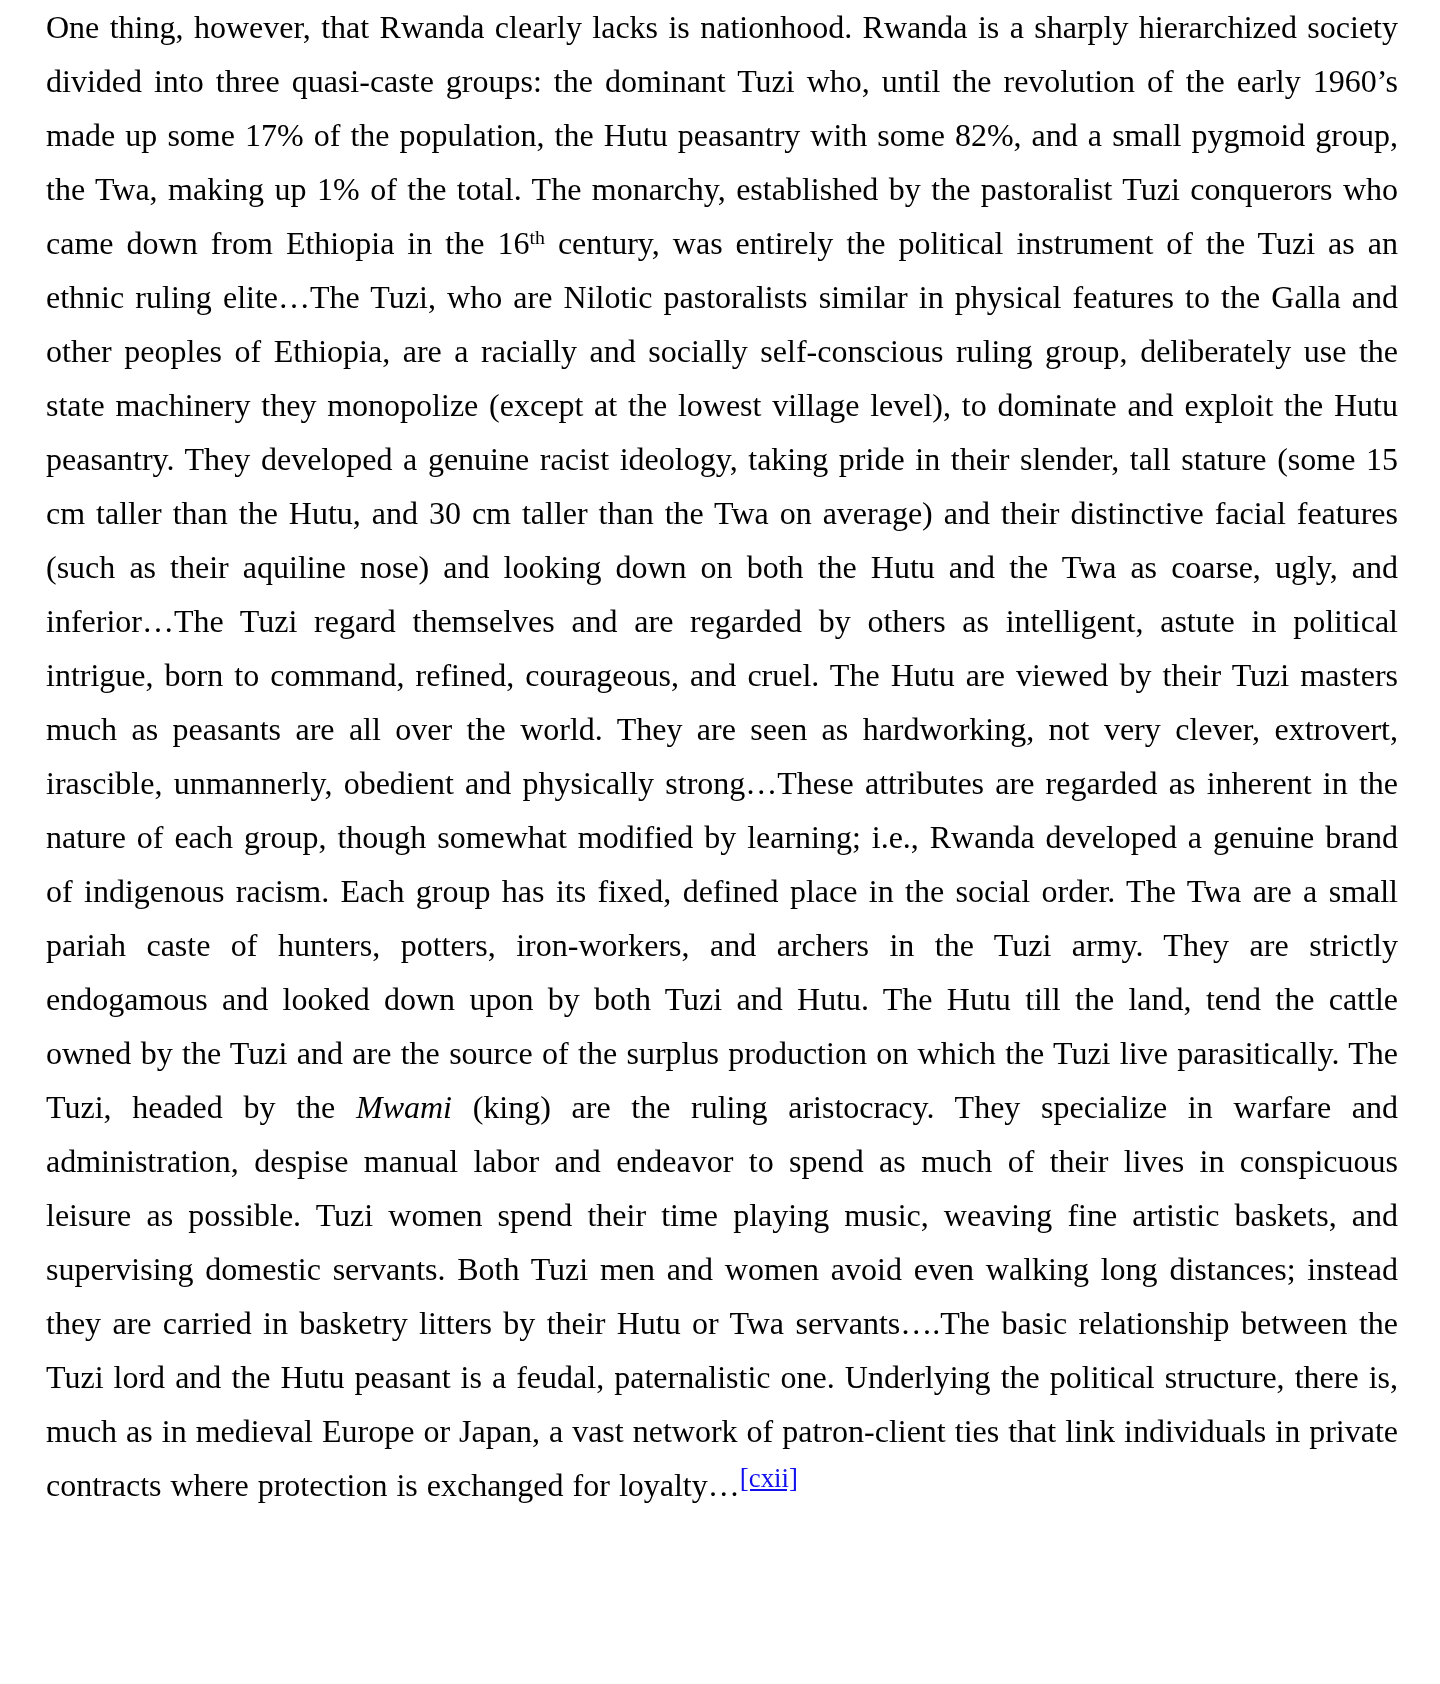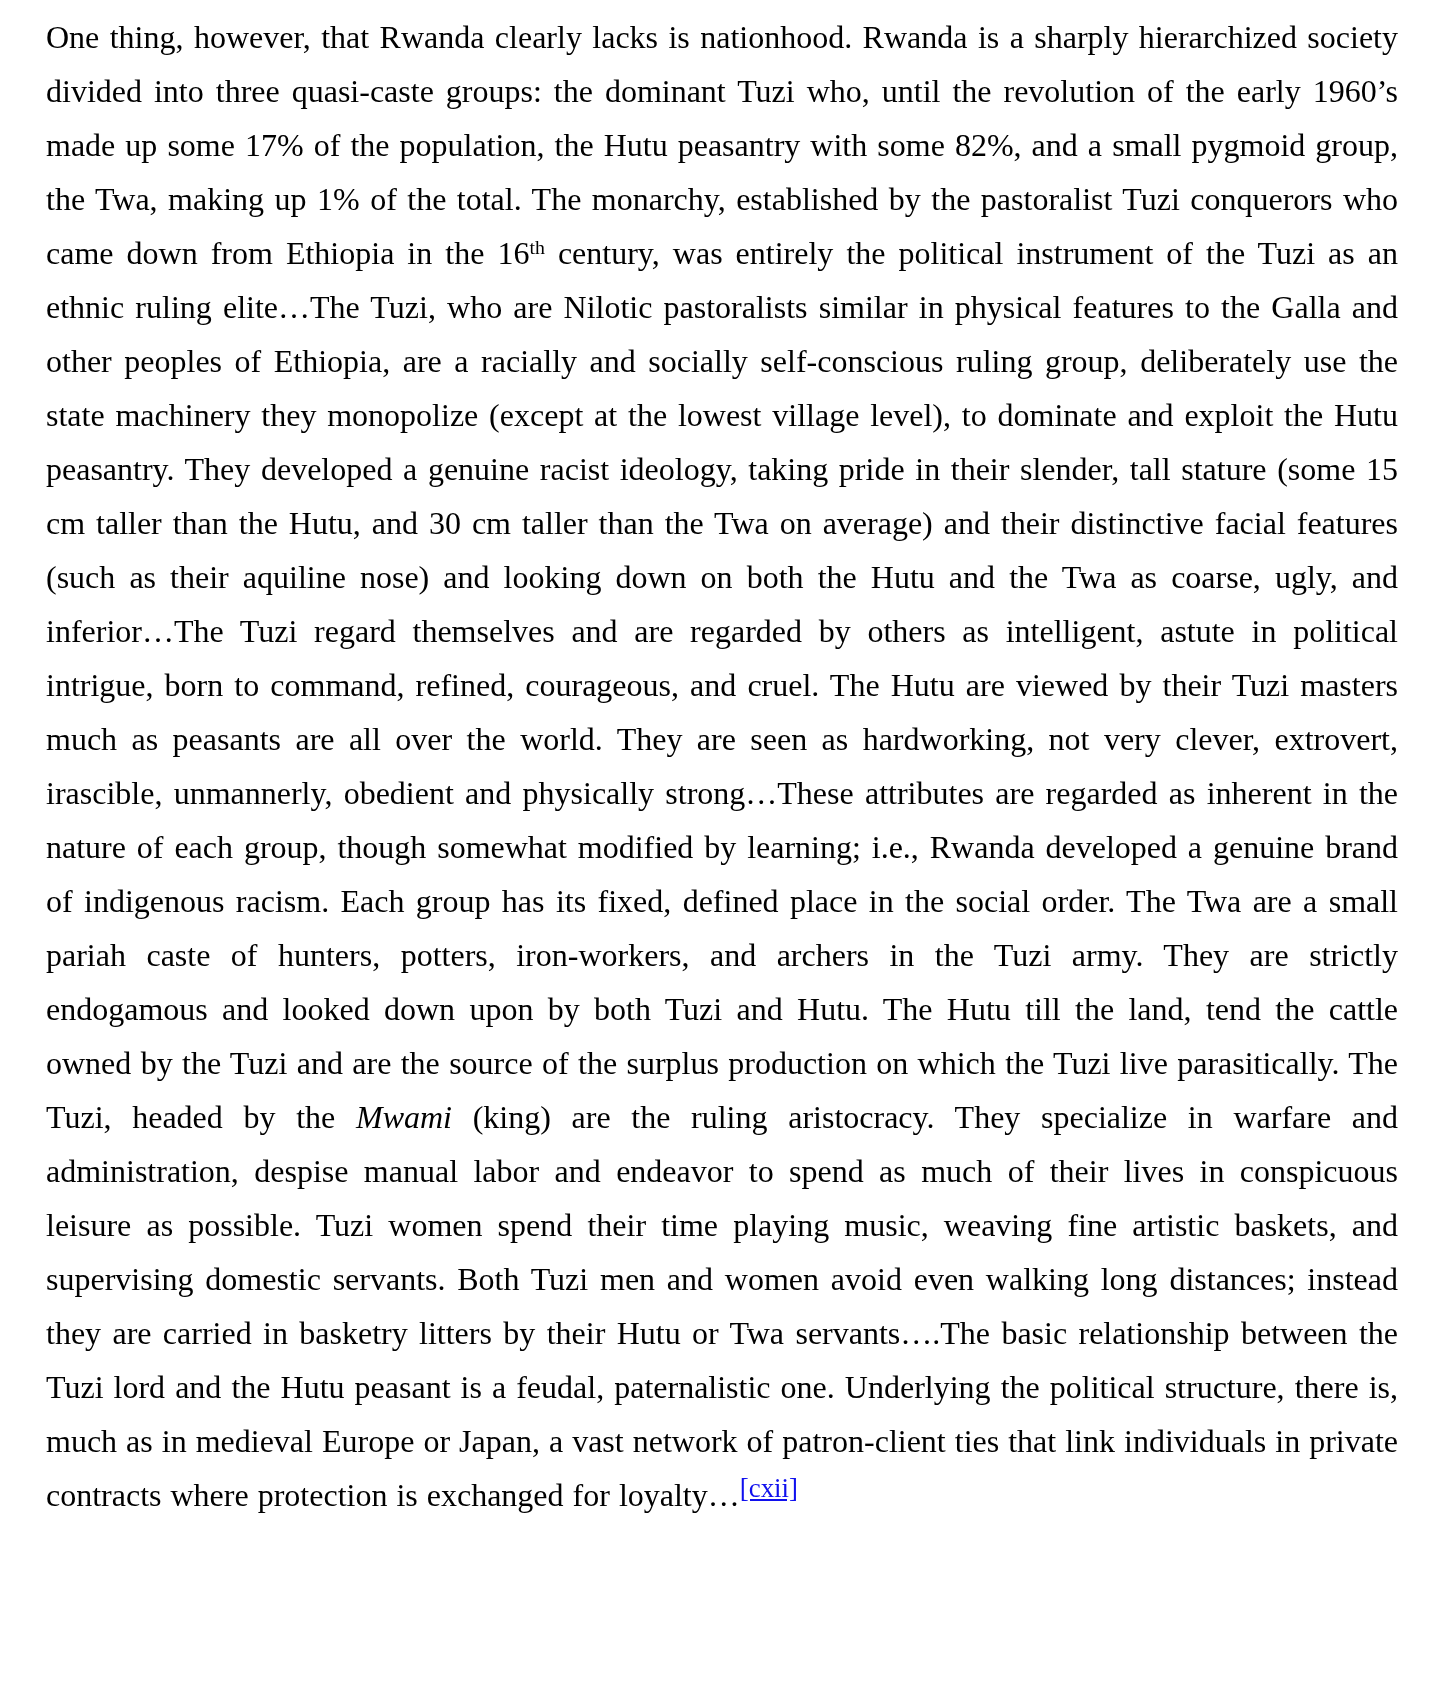--- a/index.html
+++ b/index.html
@@ -10,21 +10,21 @@
     width: 1440px;
     height: 1684px;
     box-sizing: border-box;
     background: #ffffff;
     overflow: hidden;
   }
   .page {
     box-sizing: border-box;
     width: 1440px;
     height: 1684px;
-    padding: 10px 42px 0 46px;
+    padding: 0 42px 0 46px;
   }
   .body-text {
     margin: 0;
     font-family: "Liberation Serif", "DejaVu Serif", serif;
     font-size: 32px;
     line-height: 54px;
     color: #000000;
     text-align: justify;
     word-spacing: 1px;
   }

